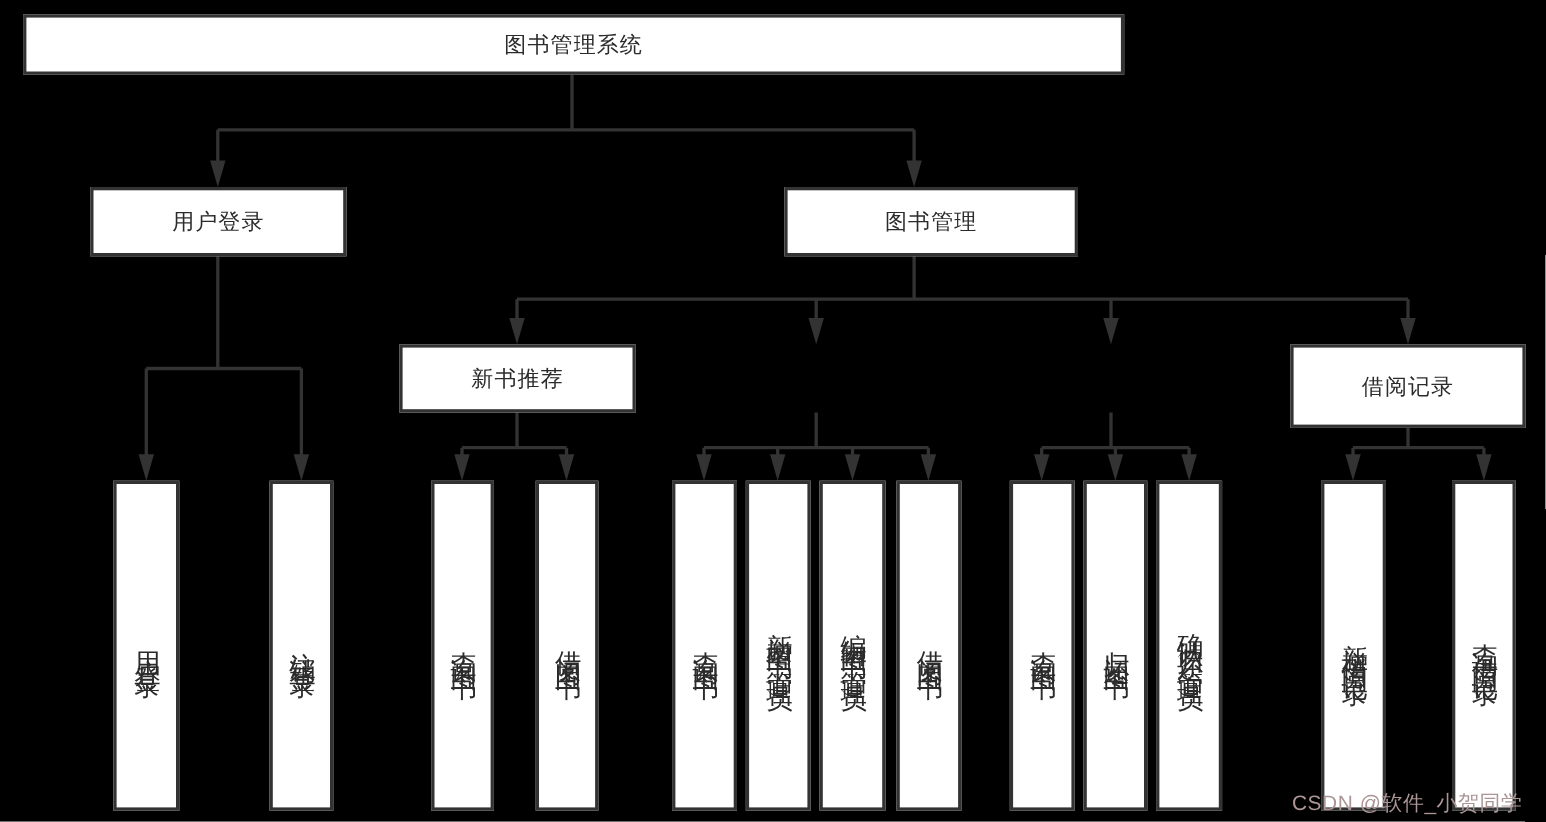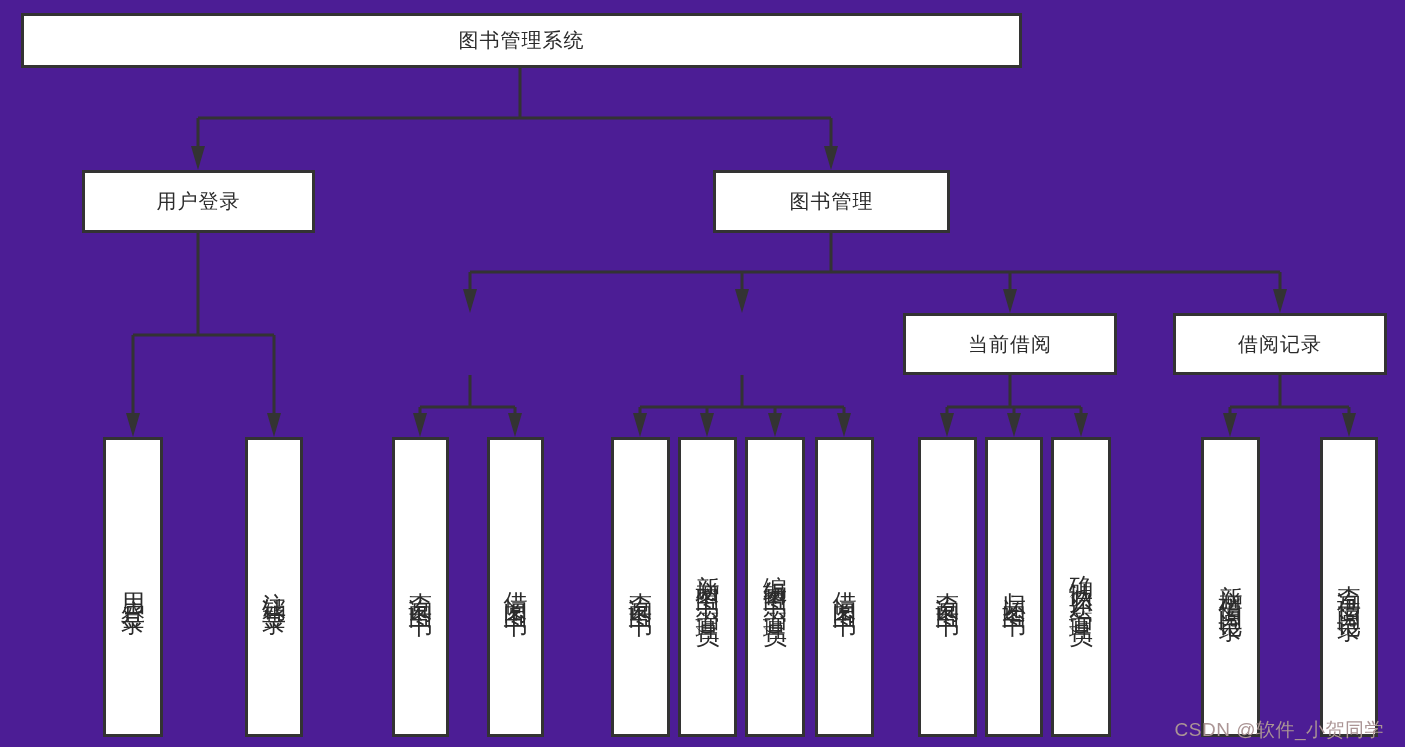--- a/index.html
+++ b/index.html
@@ -1,17 +1,17 @@
 <!DOCTYPE html>
 <html><head>
 <meta charset="utf-8">
 <style>
   html,body{margin:0;padding:0;background:#fff;}
   .canvas{
-    position:relative;width:1405px;height:747px;background:#4c1d95;overflow:hidden;
+    position:relative;width:1405px;height:747px;background:#000000;overflow:hidden;
     font-family:"Liberation Sans","DejaVu Sans",sans-serif;color:#2b2b2b;
   }
   .wires{position:absolute;left:0;top:0;z-index:1;}
   .box{
     position:absolute;box-sizing:border-box;border:3px solid #333333;background:#ffffff;
     display:flex;align-items:center;justify-content:center;z-index:2;
   }
   .hlabel{font-size:20px;letter-spacing:1px;color:#2b2b2b;white-space:nowrap;}
   .leaf{top:437px;height:300px;}
   .vtext{
@@ -71,28 +71,28 @@
     </g>
   </svg>
 
   <div class="box" style="left:21px;top:13px;width:1001px;height:55px">
     <span class="hlabel">图书管理系统</span>
   </div>
 
   <div class="box" style="left:82px;top:170px;width:233px;height:63px">
     <span class="hlabel">用户登录</span>
   </div>
-  <div class="box" style="left:713px;top:170px;width:237px;height:63px">
+  <div class="box" style="left:713px;top:170px;width:267px;height:63px">
     <span class="hlabel">图书管理</span>
   </div>
 
-  <div class="box" style="left:903px;top:313px;width:214px;height:62px">
-    <span class="hlabel">当前借阅</span>
+  <div class="box" style="left:363px;top:313px;width:215px;height:62px">
+    <span class="hlabel">新书推荐</span>
   </div>
-  <div class="box" style="left:1173px;top:313px;width:214px;height:62px">
+  <div class="box" style="left:1173px;top:313px;width:214px;height:76px">
     <span class="hlabel">借阅记录</span>
   </div>
 
   <div class="box leaf" style="left:103px;width:60px">
     <span class="vtext">用户登录</span>
   </div>
   <div class="box leaf" style="left:245px;width:58px">
     <span class="vtext">注销登录</span>
   </div>
 

